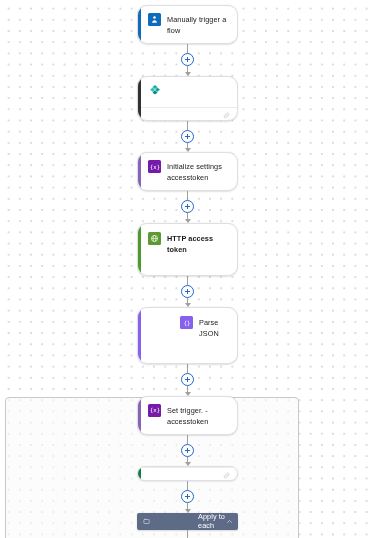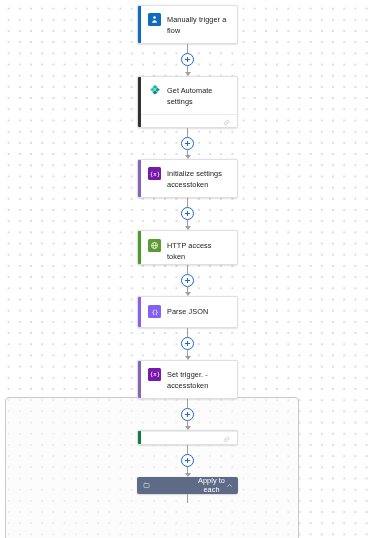--- a/index.html
+++ b/index.html
@@ -49,21 +49,21 @@
     align-items: center;
     padding-top: 5px;
   }
 
   
   .card {
     position: relative;
     width: 101px;
     background: #ffffff;
     border: 1px solid #dfdfe3;
-    border-radius: 2px;
+    border-radius: 10px;
     box-shadow: 0 0.6px 1.6px rgba(0,0,0,0.12);
     overflow: hidden;
     display: flex;
     flex-direction: column;
   }
   .card .accent {
     position: absolute;
     left: 0; top: 0; bottom: 0;
     width: 3px;
   }
@@ -149,21 +149,20 @@
     background: #5d6b87;
     border-radius: 2px;
     display: flex;
     align-items: center;
     padding: 0 5px;
     color: #ffffff;
     box-shadow: 0 0.6px 1.6px rgba(0,0,0,0.14);
   }
   .scope-header .sh-title {
     flex: 1;
-    text-align: center;
     font-size: 7.3px;
     color: #ffffff;
     letter-spacing: .01em;
     padding-left: 48px;
   }
   .loop-icon, .chev-icon {
     width: 8px; height: 8px;
     flex: 0 0 8px;
     display: flex; align-items: center; justify-content: center;
   }
@@ -202,21 +201,20 @@
       <div class="card-main">
         <span class="ico" style="background:#ffffff;">
           <svg width="12" height="12" viewBox="0 0 16 16">
             <path d="M8 1.2 11.4 4 8 6.8 4.6 4z" fill="#1fb0a5"></path>
             <path d="M1.4 7.6 4.8 4.8 8.2 7.6 4.8 10.4z" fill="#2bc4b8"></path>
             <path d="M7.8 7.6 11.2 4.8 14.6 7.6 11.2 10.4z" fill="#149c93"></path>
             <path d="M4.6 11.2 8 8.4l3.4 2.8L8 14z" fill="#0e8a83"></path>
             <circle cx="8" cy="7.7" r="1.6" fill="#7ad9d2"></circle>
           </svg>
         </span>
-        <span class="card-title">Get Automate settings</span>
       </div>
       <div class="card-footer">
         <span class="footer-ico">
           <svg width="7" height="7" viewBox="0 0 16 16">
               <path d="M6.6 9.4a3 3 0 0 1 0-4.2l2-2a3 3 0 0 1 4.2 4.2l-1 1" stroke="#8a8886" stroke-width="1.5" fill="none" stroke-linecap="round"></path>
               <path d="M9.4 6.6a3 3 0 0 1 0 4.2l-2 2a3 3 0 0 1-4.2-4.2l1-1" stroke="#8a8886" stroke-width="1.5" fill="none" stroke-linecap="round"></path>
             </svg>
         </span>
       </div>
     </div>
@@ -242,42 +240,42 @@
 
     <div class="conn">
       <div class="line" style="height:9px;"></div>
       <div class="plus"></div>
       <div class="line" style="height:6px;"></div>
       <div class="arrow"></div>
     </div>
 
     <div class="card">
       <div class="accent" style="background:#4c9a2a;"></div>
-      <div class="card-main" style="padding-top:8px;padding-bottom:2px;">
+      <div class="card-main" style="padding-top:8px;padding-bottom:20px;font-weight:bold;">
         <span class="ico" style="background:#5d9b32;">
           <svg width="9" height="9" viewBox="0 0 16 16">
               <circle cx="8" cy="8" r="5.4" fill="none" stroke="#fff" stroke-width="1.3"></circle>
               <ellipse cx="8" cy="8" rx="2.4" ry="5.4" fill="none" stroke="#fff" stroke-width="1.1"></ellipse>
               <path d="M2.8 8h10.4" stroke="#fff" stroke-width="1.1"></path>
             </svg>
         </span>
         <span class="card-title">HTTP access token</span>
       </div>
     </div>
 
     <div class="conn">
       <div class="line" style="height:9px;"></div>
       <div class="plus"></div>
       <div class="line" style="height:6px;"></div>
       <div class="arrow"></div>
     </div>
 
     <div class="card">
       <div class="accent" style="background:#8661ef;"></div>
-      <div class="card-main" style="padding-top:8px;padding-bottom:8px;">
+      <div class="card-main" style="padding-top:8px;padding-bottom:24px;margin-left:32px;">
         <span class="ico" style="background:#8661ef;">
           <svg width="10" height="10" viewBox="0 0 16 16">
               <text x="8" y="11.5" font-size="9" fill="#fff" text-anchor="middle" font-family="DejaVu Sans, sans-serif">{}</text>
             </svg>
         </span>
         <span class="card-title">Parse JSON</span>
       </div>
     </div>
 
     <div class="conn">

